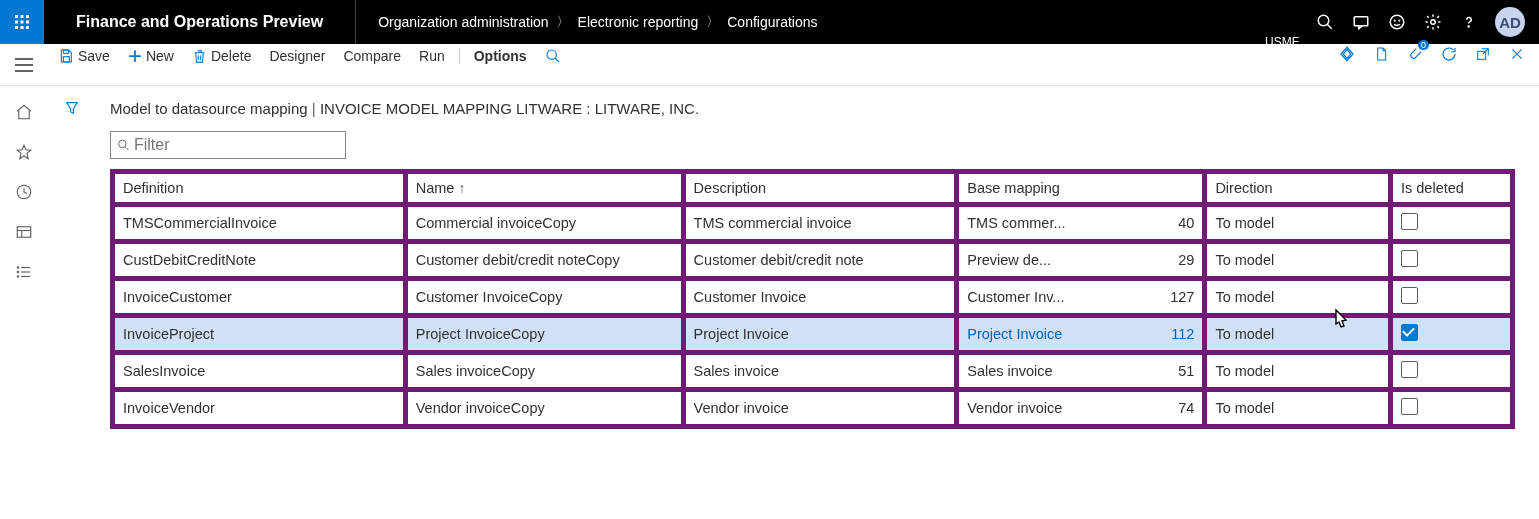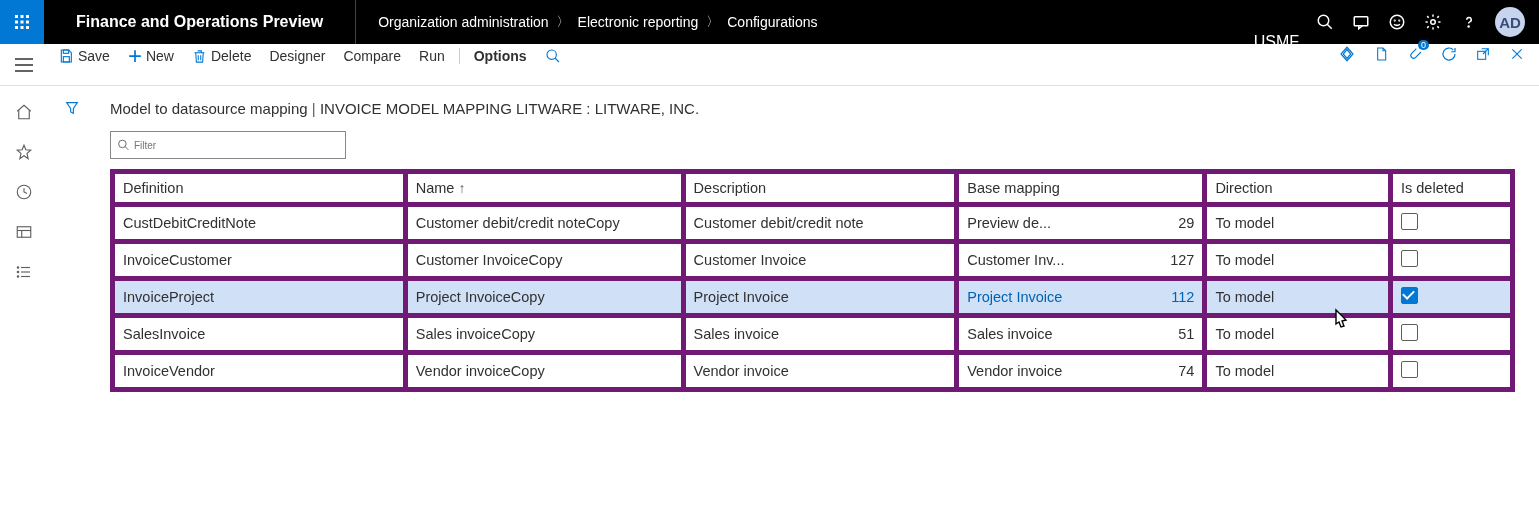--- a/index.html
+++ b/index.html
@@ -41,21 +41,21 @@
     font-size: 14px;
     gap: 8px;
     flex: 1;
   }
   .crumb { color: #fff; }
   .chev { font-size: 13px; color: #ccc; }
   .header-right {
     display: flex; align-items: center; gap: 16px;
     padding-right: 14px;
   }
-  .company { font-size: 16px; margin-top: 40px; }
+  .company { font-size: 12px; margin-top: 40px; }
   .hdr-icon { width: 20px; height: 20px; display: inline-flex; align-items:center; justify-content:center; }
   .hdr-icon svg { stroke: #fff; fill: none; }
   .avatar {
     width: 30px; height: 30px; border-radius: 50%;
     background: #c7d4ed;
     color: #3a4e7a;
     font-size: 15px; font-weight:600;
     display:flex; align-items:center; justify-content:center;
   }
 
@@ -106,21 +106,21 @@
   .subtitle .caps { }
 
   .filter-box {
     width:236px; height:28px;
     border:1px solid #8a8886;
     display:flex; align-items:center; padding:0 6px;
     margin-bottom:10px;
   }
   .filter-box svg { stroke:#605e5c; fill:none; margin-right:4px; }
   .filter-box input {
-    border:none; outline:none; font-size:10px; color:#8b5cf6; width:100%;
+    border:none; outline:none; font-size:16px; color:#8b5cf6; width:100%;
   }
 
   
   .grid {
     border:1px solid #d2d0ce;
     width:100%;
     border-collapse: collapse;
   }
   .grid th, .grid td {
     border:5px solid #701a75;
@@ -376,20 +376,29 @@
           <th>Definition</th>
           <th><span>Name</span> <span class="sort-arrow">↑</span></th>
           <th>Description</th>
           <th colspan="2">Base mapping</th>
           <th>Direction</th>
           <th>Is deleted</th>
         </tr>
       </thead>
       <tbody id="grid-body">
           <tr>
+            <td>TMSCommercialInvoice</td>
+            <td>Commercial invoiceCopy</td>
+            <td>TMS commercial invoice</td>
+            <td class="base-txt ">TMS commer...</td>
+            <td class="num ">40</td>
+            <td>To model</td>
+            <td><span class="chk"></span></td>
+          </tr>
+          <tr>
             <td>CustDebitCreditNote</td>
             <td>Customer debit/credit noteCopy</td>
             <td>Customer debit/credit note</td>
             <td class="base-txt ">Preview de...</td>
             <td class="num ">29</td>
             <td>To model</td>
             <td><span class="chk"></span></td>
           </tr>
           <tr>
             <td>InvoiceCustomer</td>

